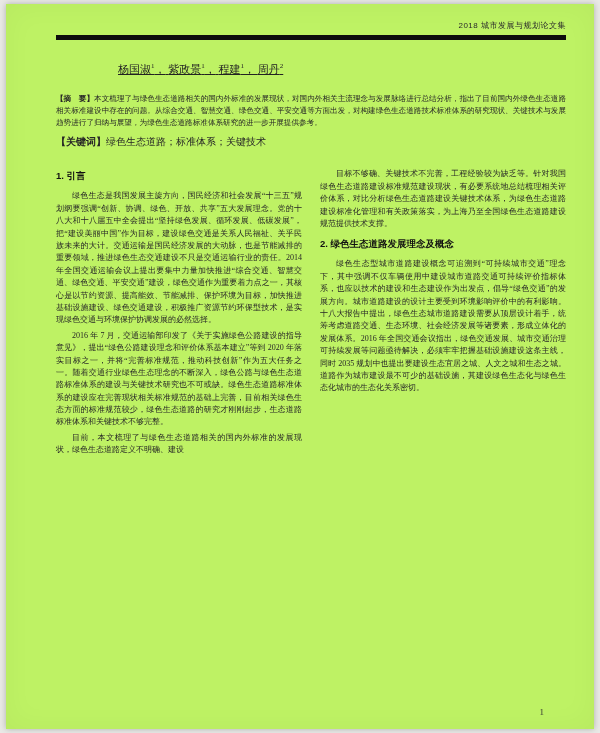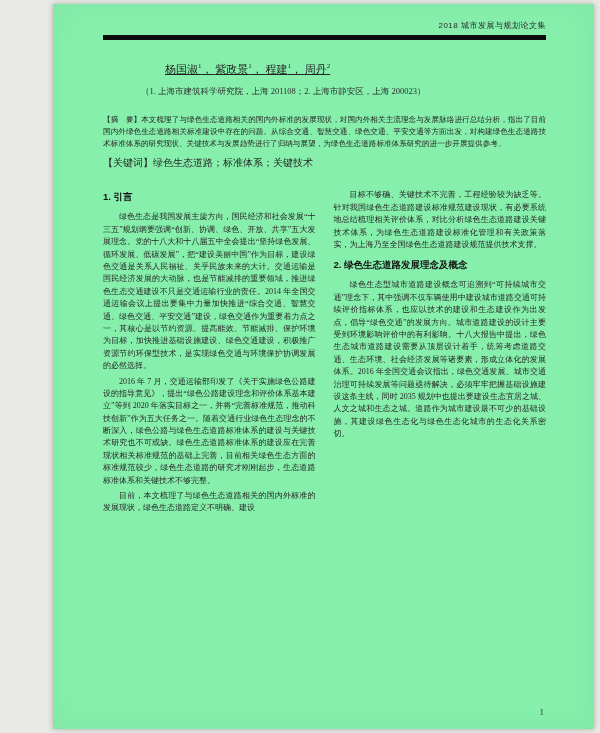--- a/index.html
+++ b/index.html
@@ -7,25 +7,24 @@
     width:600px;height:733px;
     background:#e9e9e6;
     font-family:"Liberation Serif","DejaVu Serif",serif;
     color:#1f1f1f;
     position:relative;
     overflow:hidden;
   }
   .page{
     position:absolute;
     left:6px;top:4px;right:6px;bottom:4px;
-    background:#86efac;
+    background:#bef264;
     box-shadow:0 0 6px rgba(0,0,0,.25), inset 0 0 30px rgba(0,0,0,.04);
-    padding:16px 48px 0 50px;
+    padding:16px 28px 0 50px;
     box-sizing:border-box;
-    margin-left:47px;
   }
   
   .hdr{
     text-align:right;
     font-size:8px;
     letter-spacing:.5px;
     color:#2a2a2a;
     font-family:"Liberation Sans","DejaVu Sans",sans-serif;
   }
   .hdr-rule{
@@ -58,21 +57,21 @@
   }
   
   .abs{
     margin-top:16px;
     font-size:7.6px;
     line-height:1.6;
     text-align:justify;
     color:#262626;
   }
   .abs .lbl,.kw .lbl{
-    font-weight:normal;
+    font-weight:bold;
     font-family:"Liberation Sans","DejaVu Sans",sans-serif;
   }
   .kw{
     margin-top:5px;
     font-size:10px;
     line-height:1.6;
     text-align:justify;
     color:#262626;
   }
   
@@ -117,21 +116,20 @@
   <div class="hdr-rule"></div>
 
 
   <div class="authors">
     <span><span>杨国淑</span><sup>1</sup><span>，</span></span>
     <span><span>紫政景</span><sup>1</sup><span>，</span></span>
     <span><span>程建</span><sup>1</sup><span>，</span></span>
     <span><span>周丹</span><sup>2</sup><span></span></span>
   </div>
 
-  <div class="affil">（1. 上海市建筑科学研究院，上海 201108；2. 上海市静安区，上海 200023）</div>
 
   <div class="abs">
     <span class="lbl">【摘　要】</span><span>本文梳理了与绿色生态道路相关的国内外标准的发展现状，对国内外相关主流理念与发展脉络进行总结分析，指出了目前国内外绿色生态道路相关标准建设中存在的问题。从综合交通、智慧交通、绿色交通、平安交通等方面出发，对构建绿色生态道路技术标准体系的研究现状、关键技术与发展趋势进行了归纳与展望，为绿色生态道路标准体系研究的进一步开展提供参考。</span>
   </div>
 
   <div class="kw">
     <span class="lbl">【关键词】</span><span>绿色生态道路；标准体系；关键技术</span>
   </div>
 
   <div class="cols">

